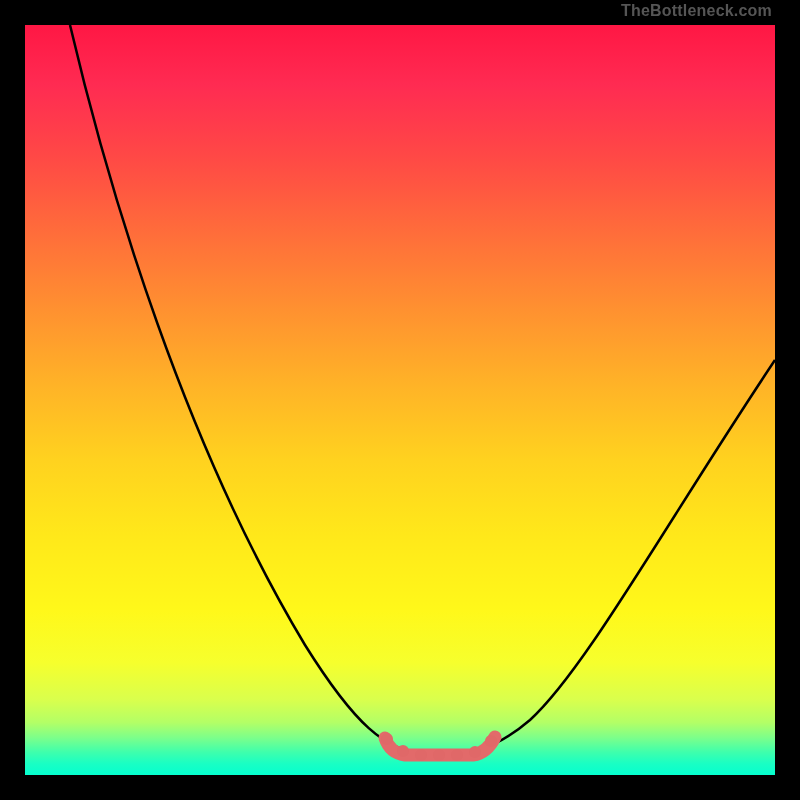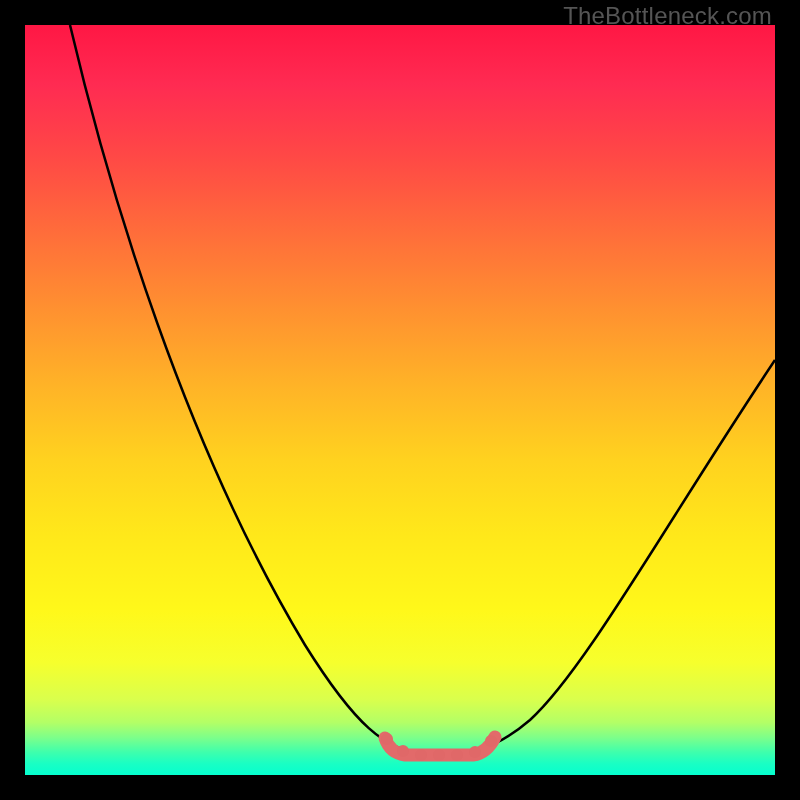--- a/index.html
+++ b/index.html
@@ -41,22 +41,22 @@
       #3dffad 97%,
       #19ffc4 98.5%,
       #05ffcf 100%
     );
   }
   .watermark {
     position: absolute;
     top: 2px;
     right: 28px;
     color: #555;
-    font-size: 24px;
-    font-weight: 400;
+    font-size: 16px;
+    font-weight: 700;
     letter-spacing: 0.2px;
     z-index: 5;
   }
   svg.curve {
     position: absolute;
     left: 0;
     top: 0;
     width: 750px;
     height: 750px;
     z-index: 2;

